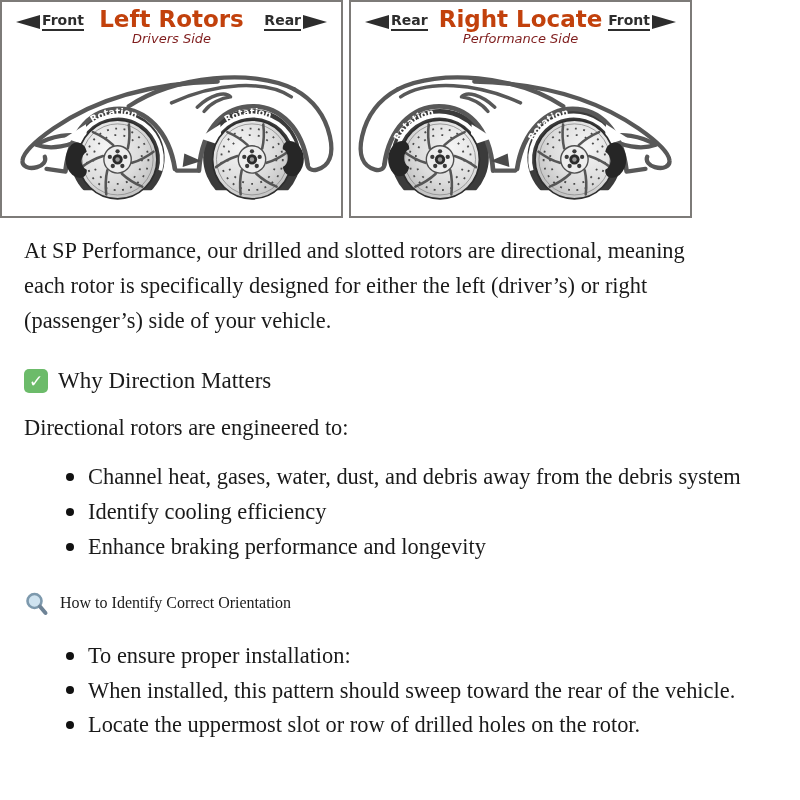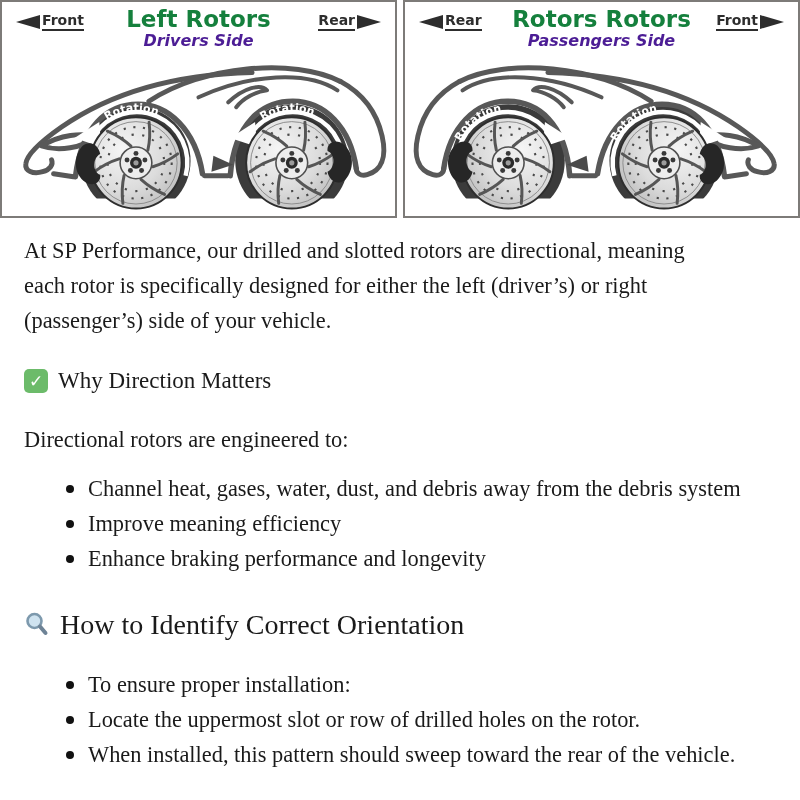--- a/index.html
+++ b/index.html
@@ -1,46 +1,46 @@
 <!DOCTYPE html>
 <html><head>
 <meta charset="utf-8">
 <style>
   html,body{margin:0;padding:0;background:#fff;}
   body{width:800px;height:800px;overflow:hidden;font-family:"Liberation Serif",serif;color:#1a1a1a;}
 
   
-  .panels{display:flex;gap:6px;width:800px;}
+  .panels{display:flex;gap:6px;width:692px;}
   .panel{flex:1 1 0;border:2.5px solid #7d7b78;background:#fff;box-sizing:border-box;height:218px;}
   .panel-header{position:relative;height:50px;padding-top:5px;}
   .edge-label{position:absolute;top:10px;display:flex;align-items:center;gap:2px;
     font-family:"DejaVu Sans","Liberation Sans",sans-serif;font-weight:bold;font-size:14px;color:#2d2d2d;}
   .edge-label .txt{border-bottom:2.5px solid #2d2d2d;padding-bottom:1px;}
   .edge-left{left:14px;}
   .edge-right{right:14px;}
   .arr{width:0;height:0;border-top:7px solid transparent;border-bottom:7px solid transparent;}
   .arr-left{border-right:24px solid #2d2d2d;}
   .arr-right{border-left:24px solid #2d2d2d;}
   .panel-title{text-align:center;font-family:"DejaVu Sans","Liberation Sans",sans-serif;}
-  .panel-title .main{font-size:23px;font-weight:800;letter-spacing:0px;color:#15803d;line-height:1.05;}
-  .panel-title .sub{font-size:16px;font-weight:bold;font-style:italic;color:#4c1d95;}
+  .panel-title .main{font-size:23px;font-weight:800;letter-spacing:0px;color:#c2410c;line-height:1.05;}
+  .panel-title .sub{font-size:13px;font-weight:normal;font-style:italic;color:#7f1d1d;}
   .car-box{width:100%;height:162px;display:block;}
 
   
   .article{margin:16px 24px 0 24px;font-size:22.4px;line-height:1.56;}
   .article p{margin:0;}
   p.intro{max-width:702px;margin-top:6px;}
   .h-row{display:flex;align-items:center;gap:10px;margin-top:24px;}
   .h-why{font-weight:normal;font-size:23px;}
-  .h-how{font-weight:normal;font-size:28px;margin-top:26px;}
+  .h-how{font-weight:normal;font-size:16px;margin-top:26px;}
   .check-icon{display:inline-flex;width:24px;height:24px;background:#6cbb6a;border-radius:5px;
      color:#fff;align-items:center;justify-content:center;
      font-family:"DejaVu Sans",sans-serif;font-size:17px;font-weight:bold;flex:0 0 auto;}
   .mag-icon{width:26px;height:26px;flex:0 0 auto;}
-  p.lead{margin-top:24px;max-width:702px;}
+  p.lead{margin-top:12px;max-width:702px;}
   ul.blist{margin:14px 0 0 0;padding:0 0 0 40px;width:742px;box-sizing:border-box;list-style:none;}
   ul.blist li{position:relative;padding-left:24px;max-width:700px;}
   ul.blist li::before{content:"";position:absolute;left:2px;top:0.58em;width:8px;height:8px;
      border-radius:50%;background:#111;}
   ul.second{margin-top:22px;}
 </style>
 </head>
 <body>
 
 <svg width="0" height="0" style="position:absolute" aria-hidden="true">
@@ -155,22 +155,22 @@
     </svg>
   </div>
 
   <div class="panel">
     <div class="panel-header">
       <div class="edge-label edge-left">
         <span class="arr arr-left"></span>
         <span class="txt">Rear</span>
       </div>
       <div class="panel-title">
-        <div class="main">Rotors Rotors</div>
-        <div class="sub">Passengers Side</div>
+        <div class="main">Right Locate</div>
+        <div class="sub">Performance Side</div>
       </div>
       <div class="edge-label edge-right">
         <span class="txt">Front</span>
         <span class="arr arr-right"></span>
       </div>
     </div>
     <svg class="car-box" viewBox="0 0 396 162">
       <g transform="translate(396,0) scale(-1,1)">
           <use href="#car"></use>
         </g>
@@ -194,31 +194,31 @@
 
   <div class="h-row">
     <span class="check-icon">✓</span>
     <span class="h-why">Why Direction Matters</span>
   </div>
 
   <p class="lead">Directional rotors are engineered to:</p>
 
   <ul class="blist">
     <li>Channel heat, gases, water, dust, and debris away from the debris system</li>
-    <li>Improve meaning efficiency</li>
+    <li>Identify cooling efficiency</li>
     <li>Enhance braking performance and longevity</li>
   </ul>
 
   <div class="h-row h-how">
     <svg class="mag-icon" viewBox="0 0 26 26">
       <circle cx="10.5" cy="10" r="7" fill="#cfe3f0" stroke="#7d99ad" stroke-width="2.6"></circle>
       <line x1="16" y1="15.5" x2="21.5" y2="22" stroke="#6e8396" stroke-width="4" stroke-linecap="round"></line>
     </svg>
     <span>How to Identify Correct Orientation</span>
   </div>
 
   <ul class="blist second">
     <li>To ensure proper installation:</li>
+    <li>When installed, this pattern should sweep toward the rear of the vehicle.</li>
     <li>Locate the uppermost slot or row of drilled holes on the rotor.</li>
-    <li>When installed, this pattern should sweep toward the rear of the vehicle.</li>
   </ul>
 
 </div>
 
 </body></html>

